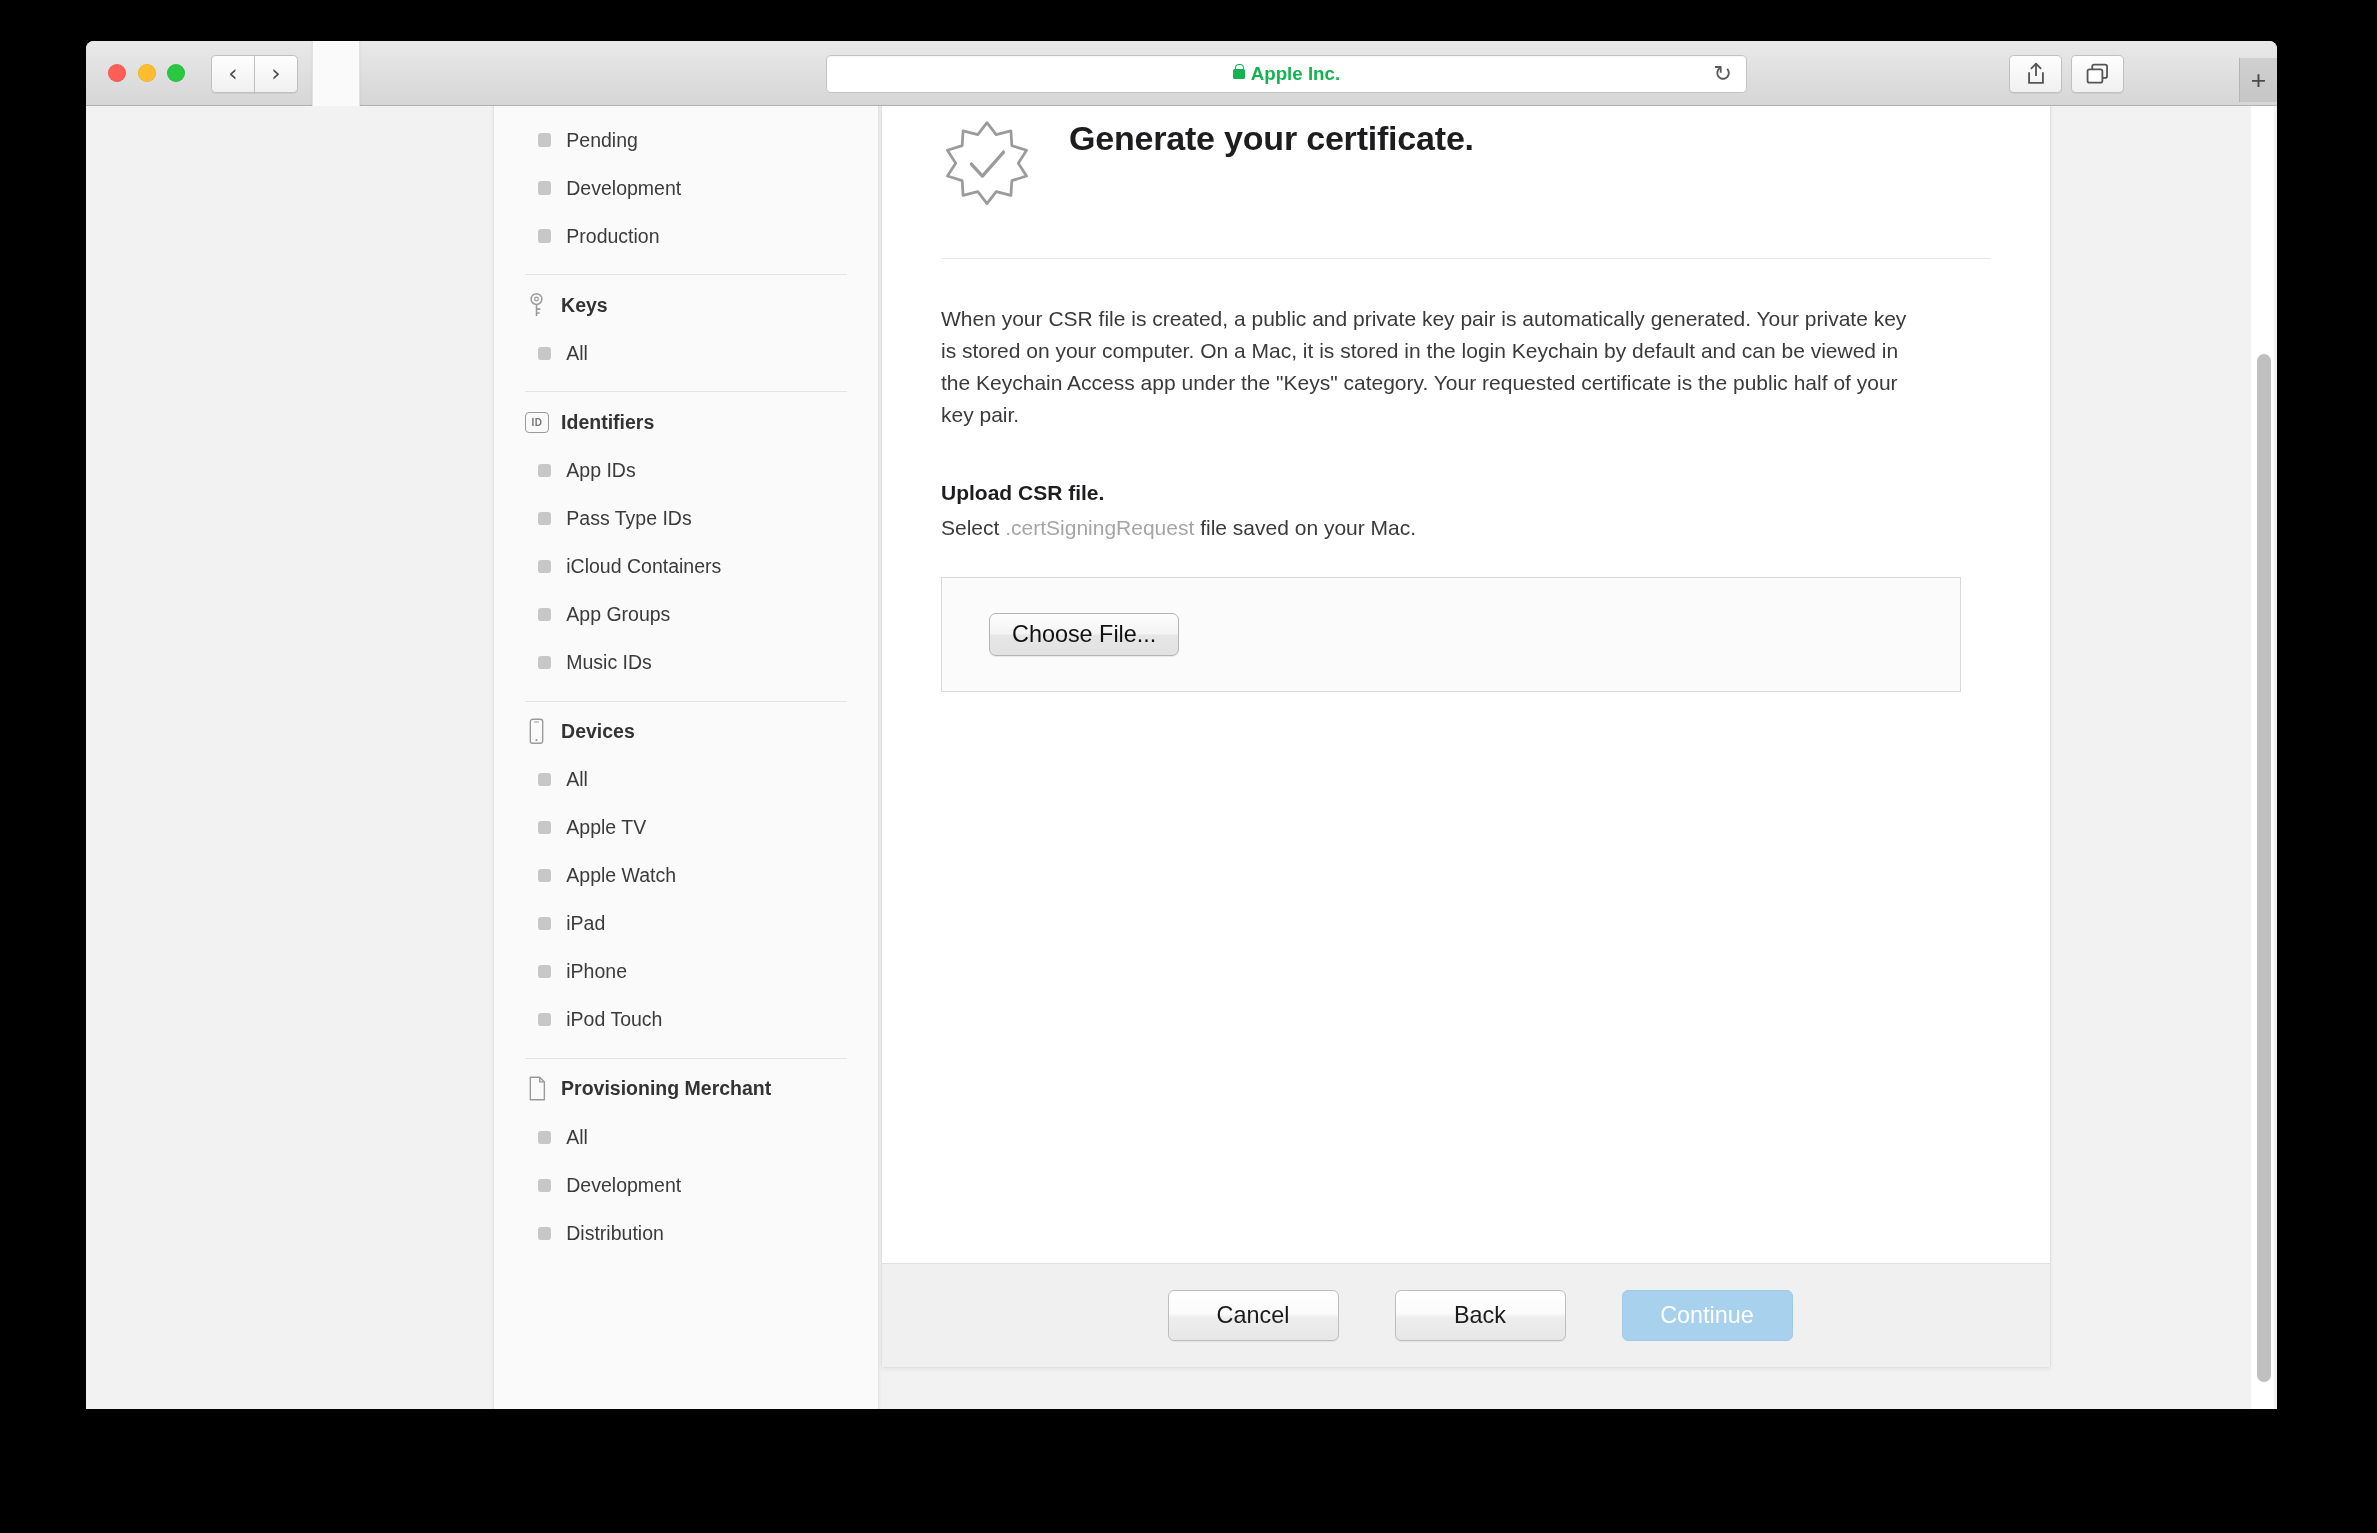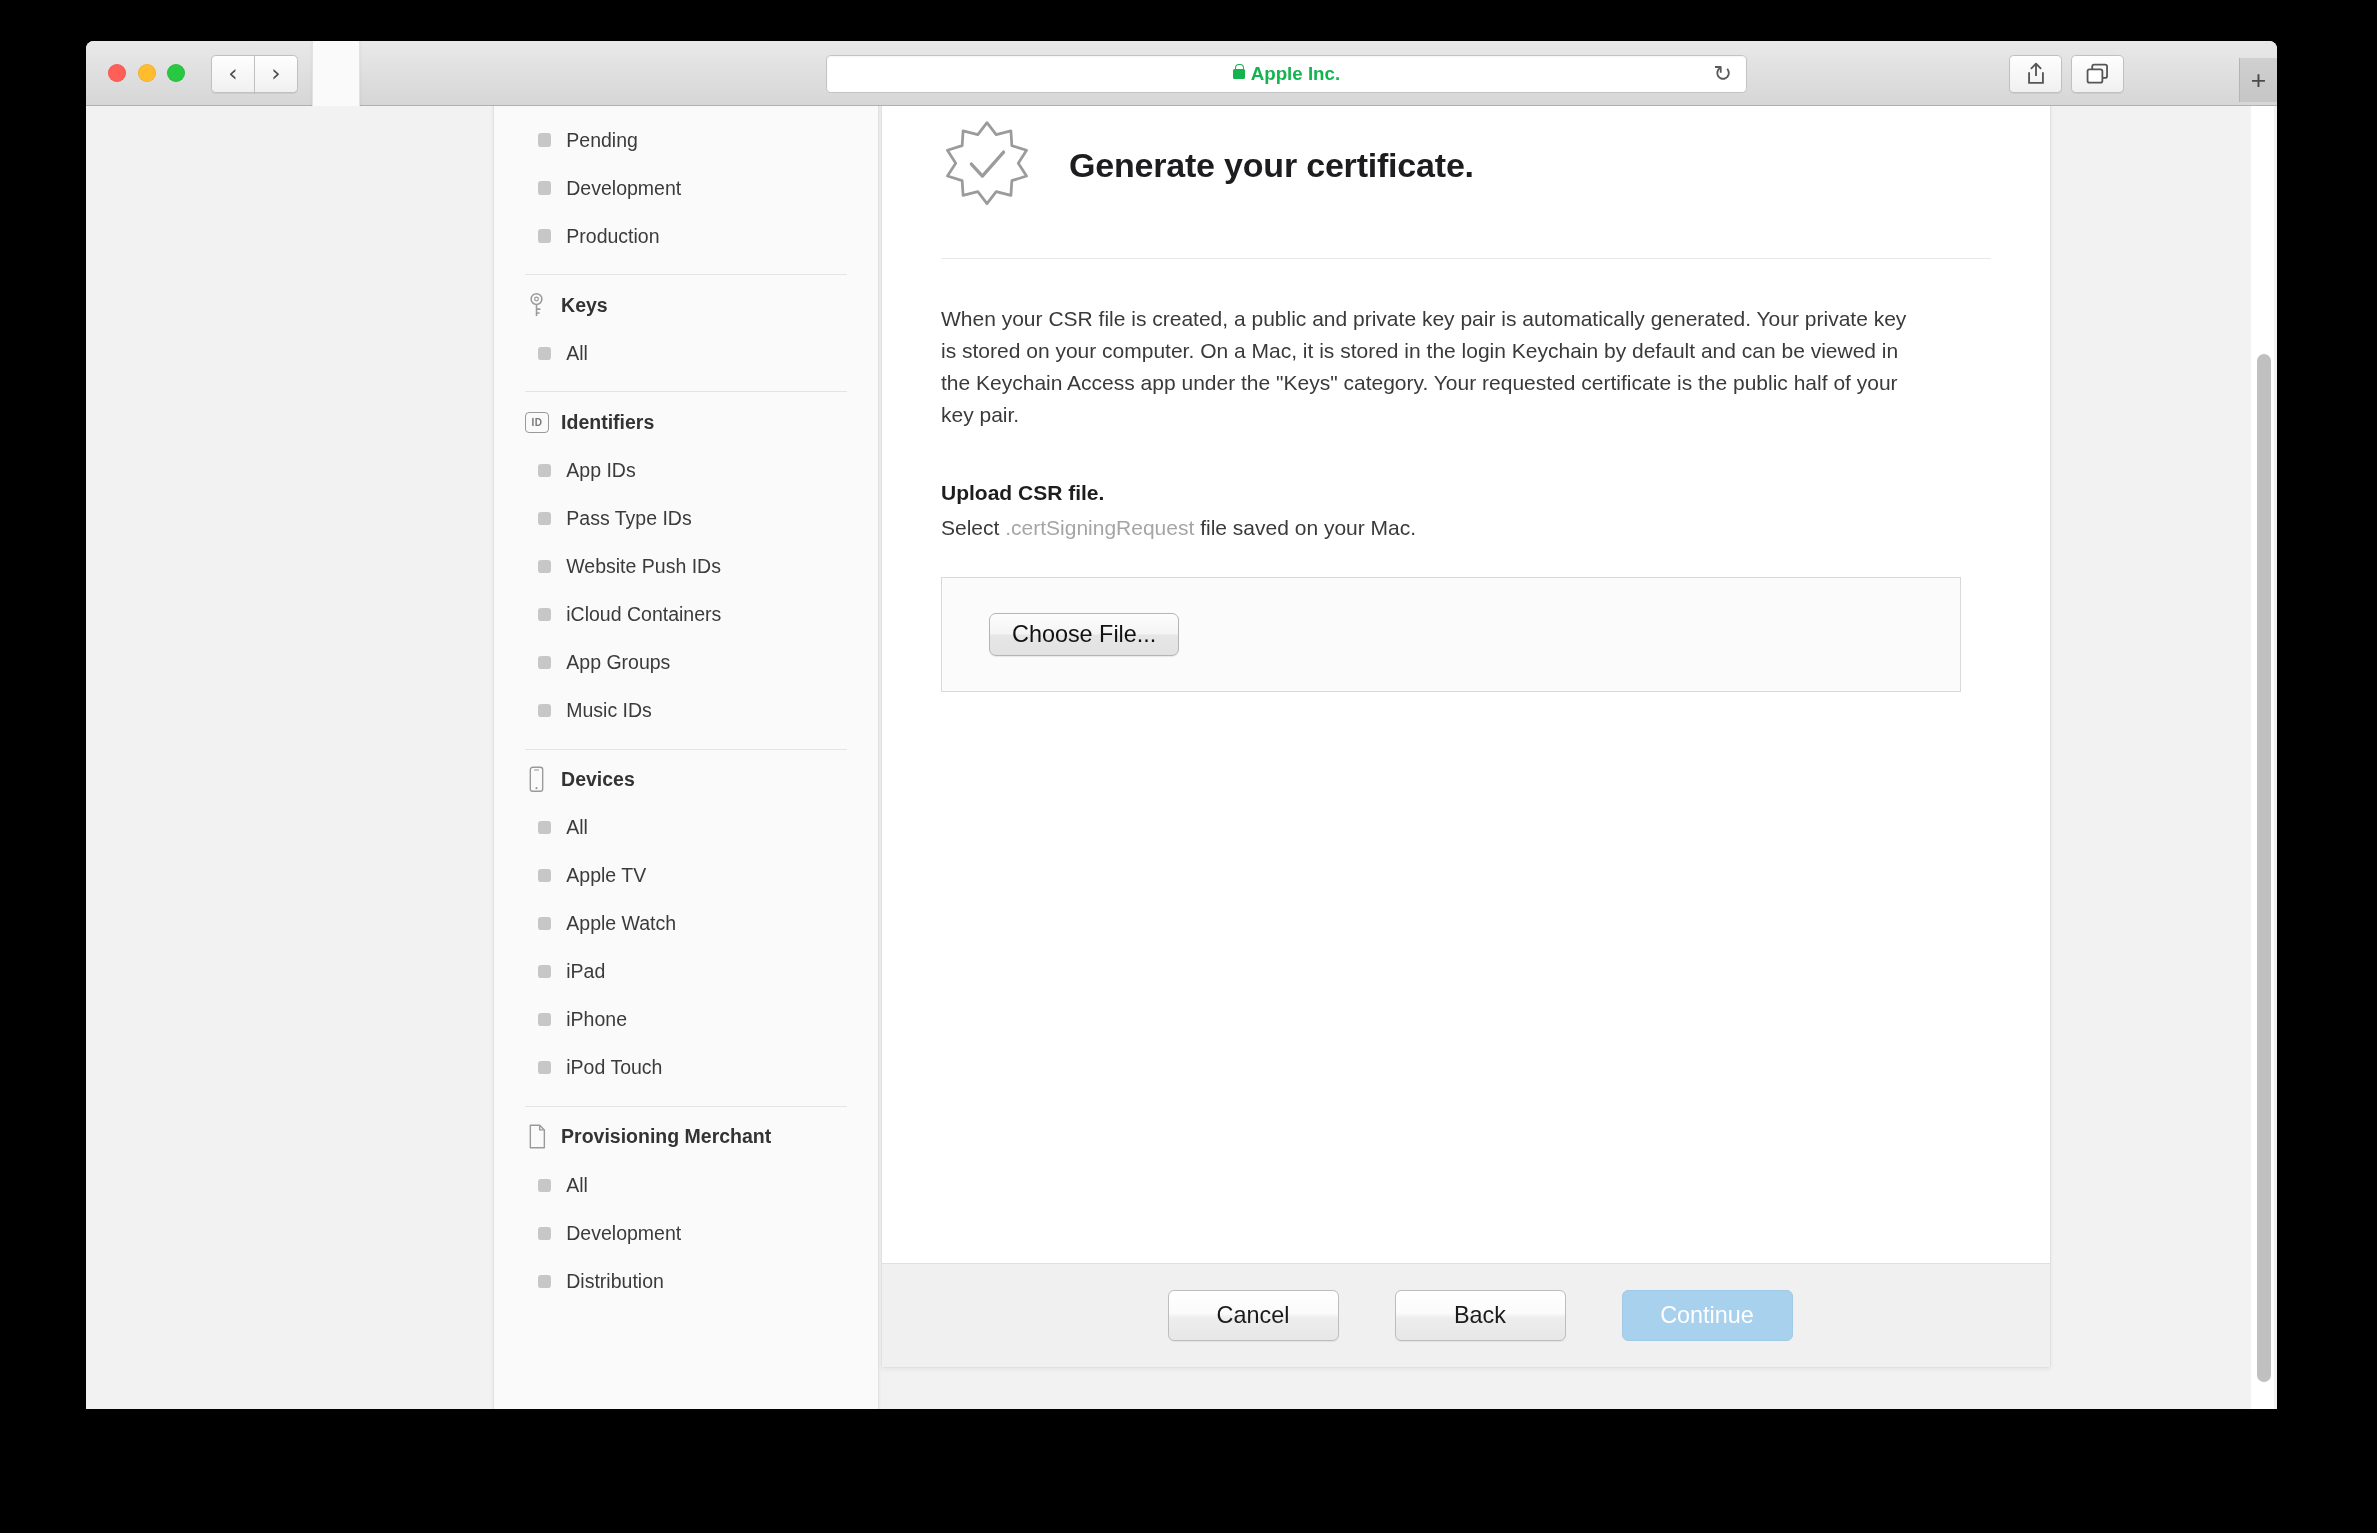--- a/index.html
+++ b/index.html
@@ -220,21 +220,21 @@
     background: #fff;
     border: 0.8px solid #e0e0e0;
     border-radius: 0 0 3.1px 3.1px;
     box-sizing: border-box;
     box-shadow: 0 1.6px 4.7px rgba(0,0,0,.05);
   }
   .content-body { padding: 59px 59px 0 59px; }
 
   .page-head {
     display: flex;
-    align-items: center;
+    align-items: flex-start;
     gap: 36px;
   }
   .seal { width: 92px; height: 92px; flex: none; }
   .page-title {
     font-size: 34px;
     font-weight: 700;
     color: #1d1d1f;
     letter-spacing: -0.2px;
   }
   .hr {
@@ -439,24 +439,20 @@
           <div class="sb-item">
             <span class="bullet"></span>
             <span>App IDs</span>
           </div>
           <div class="sb-item">
             <span class="bullet"></span>
             <span>Pass Type IDs</span>
           </div>
           <div class="sb-item">
             <span class="bullet"></span>
-            <span>Website Push IDs</span>
-          </div>
-          <div class="sb-item">
-            <span class="bullet"></span>
             <span>iCloud Containers</span>
           </div>
           <div class="sb-item">
             <span class="bullet"></span>
             <span>App Groups</span>
           </div>
           <div class="sb-item">
             <span class="bullet"></span>
             <span>Music IDs</span>
           </div>

